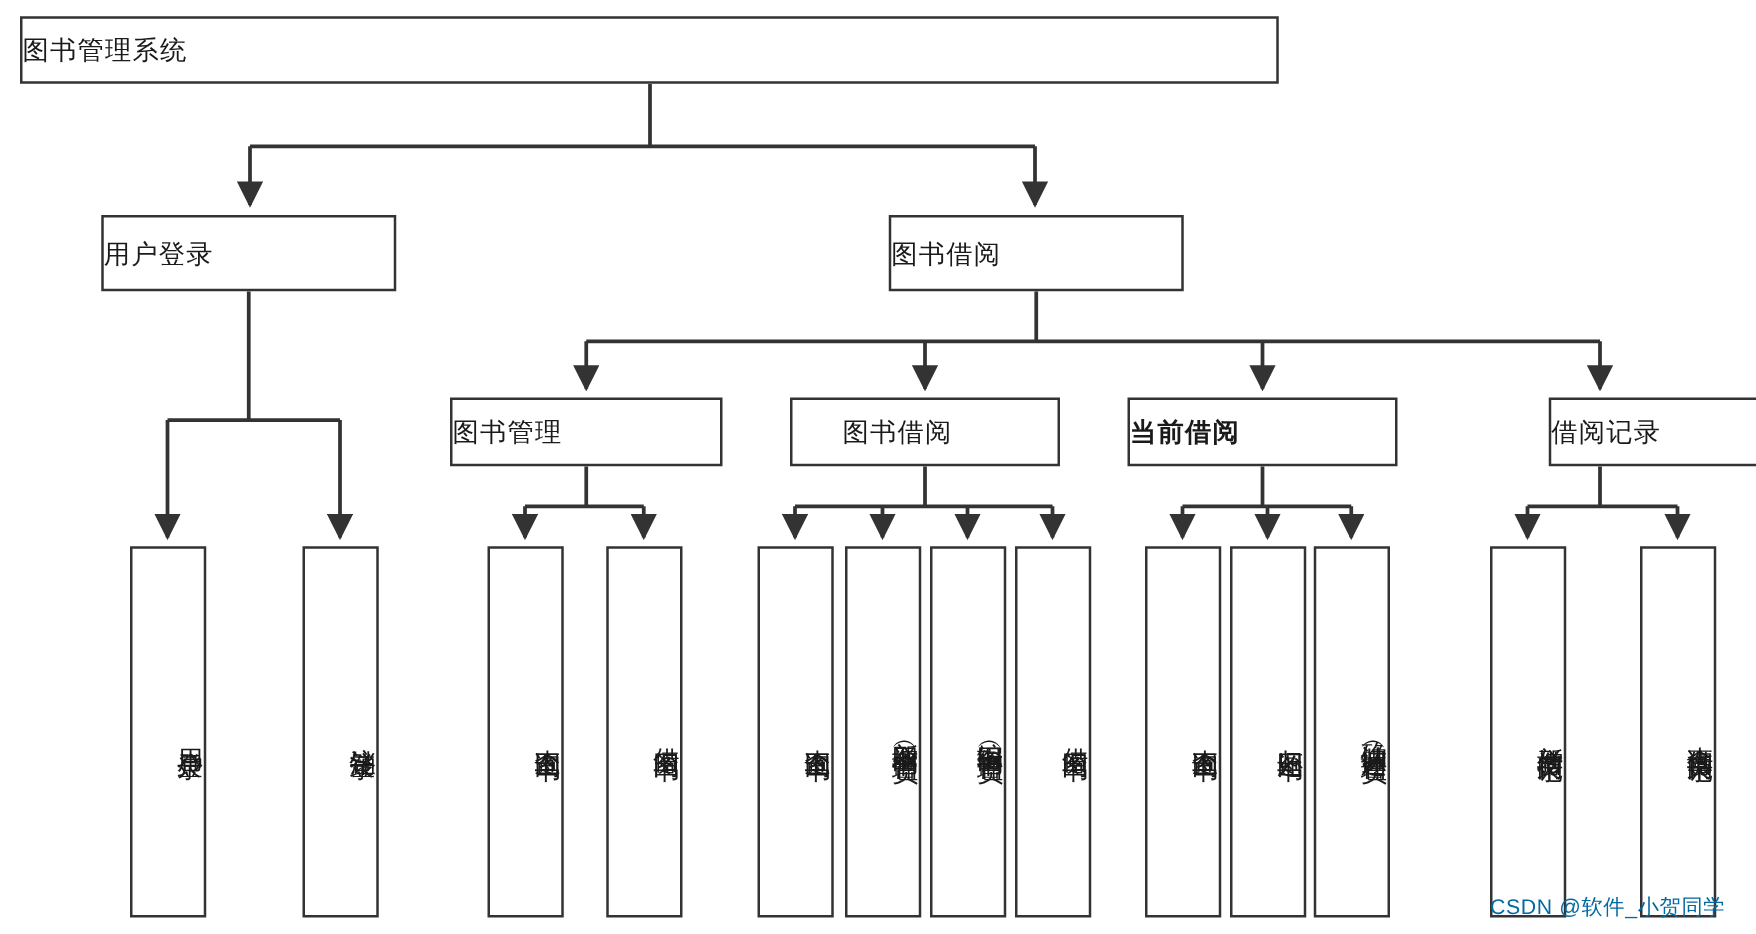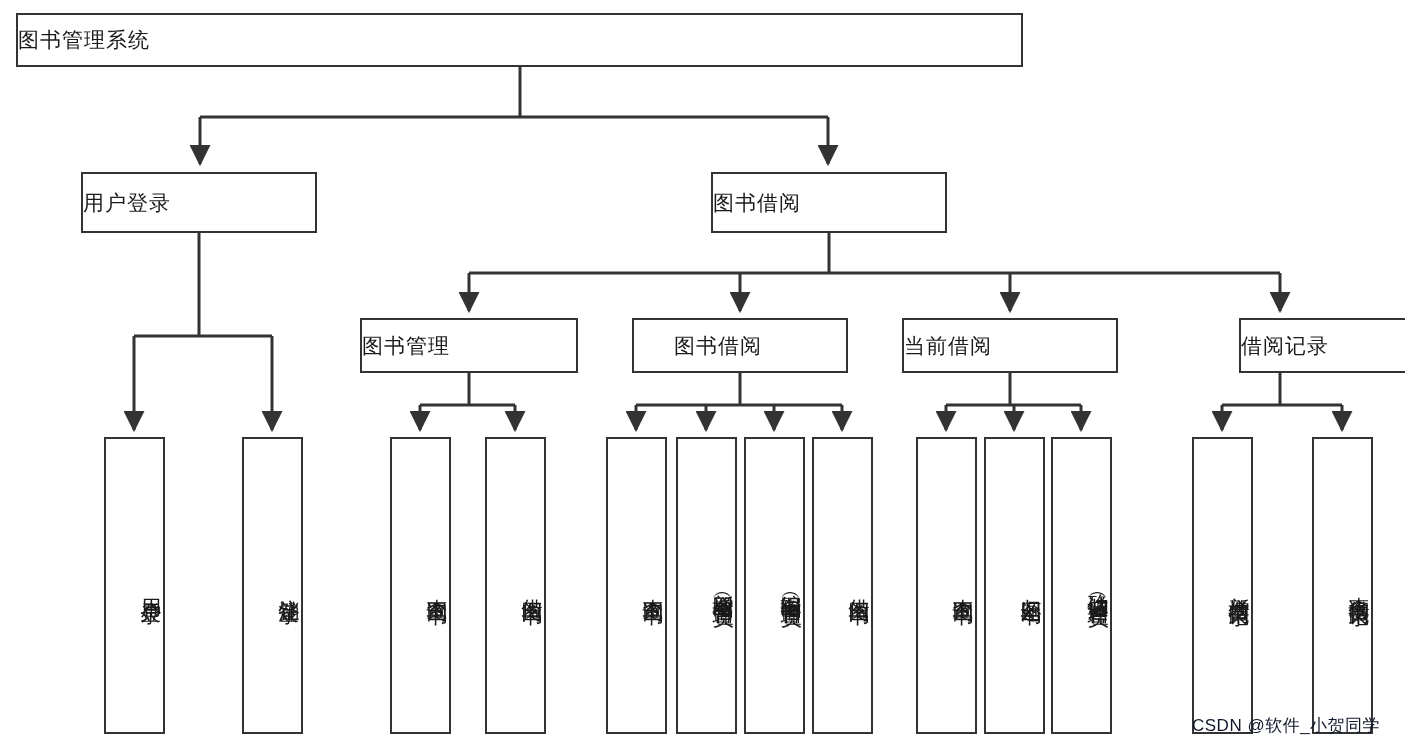--- a/index.html
+++ b/index.html
@@ -51,21 +51,21 @@
   }
   .node.vert > span {
     writing-mode: vertical-rl;
     text-orientation: upright;
     display: block;
     text-align: center;
   }
   .watermark {
     position: absolute;
     font-size: 17px;
-    color: #0f172a;
+    color: #0369a1;
     white-space: nowrap;
     letter-spacing: 0.5px;
   }
 </style>
 </head>
 <body>
 
 <div id="canvas">
 
   <svg id="edges" viewBox="0 0 1405 747" xmlns="http://www.w3.org/2000/svg">
@@ -128,21 +128,21 @@
   <div class="node horiz" style="left:711px; top:172px; width:236px; height:61px;">
     <span>图书借阅</span>
   </div>
 
   <div class="node horiz" style="left:360px; top:318px; width:218px; height:55px;">
     <span>图书管理</span>
   </div>
   <div class="node horiz" style="left:632px; top:318px; width:216px; height:55px;padding-left:40px;">
     <span>图书借阅</span>
   </div>
-  <div class="node horiz" style="left:902px; top:318px; width:216px; height:55px;">
+  <div class="node horiz" style="left:902px; top:318px; width:216px; height:55px;font-weight:bold;">
     <span>当前借阅</span>
   </div>
   <div class="node horiz" style="left:1239px; top:318px; width:216px; height:55px;">
     <span>借阅记录</span>
   </div>
 
   <div class="node vert" style="left:104px; top:437px; width:61px; height:297px;">
     <span>用户登录</span>
   </div>
   <div class="node vert" style="left:242px; top:437px; width:61px; height:297px;">

